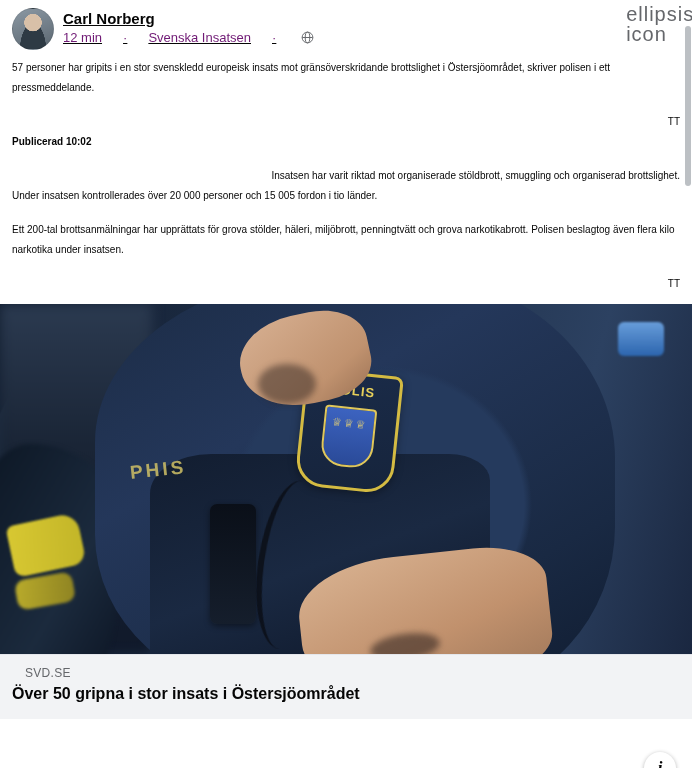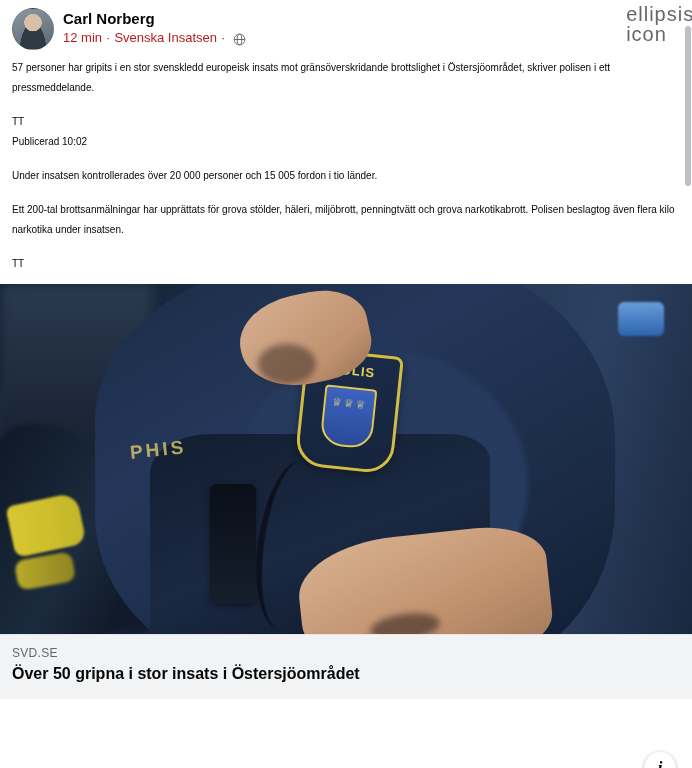--- a/index.html
+++ b/index.html
@@ -41,35 +41,37 @@
       linear-gradient(160deg, #8b98a3 0%, #5a6670 100%);
     flex: 0 0 auto;
     margin-right: 9px;
     border: 1px solid rgba(0,0,0,0.08);
     box-sizing: border-box;
   }
   .head-text {
     flex: 1 1 auto;
     min-width: 0;
     padding-top: 1px;
+    text-decoration: underline;
   }
   .author {
     font-size: 15px;
     font-weight: bold;
     line-height: 19px;
     color: #050505;
   }
   .meta {
     display: flex;
-    align-items: center;
+    align-items: flex-start;
     font-size: 13px;
     line-height: 17px;
-    color: #b91c1c;
+    color: #701a75;
     margin-top: 1px;
     flex-wrap: wrap;
+    gap: 17px;
   }
   .meta .sep {
     margin: 0 4px;
   }
   .globe {
     display: inline-block;
     width: 13px;
     height: 13px;
     margin-left: 4px;
     position: relative;
@@ -94,23 +96,25 @@
     padding: 4px 12px 10px 12px;
     font-size: 10px;
     line-height: 20px;
     color: #050505;
   }
   .post-body p {
     margin: 0 0 14px 0;
   }
   .post-body p.tight {
     margin-bottom: 0;
+    text-align: right;
   }
   .post-body p.follow {
     margin-top: 0;
+    font-weight: bold;
   }
   
   .media {
     position: relative;
     width: 100%;
     height: 350px;
     overflow: hidden;
     background: #0d1c33;
   }
   .photo {
@@ -335,20 +339,21 @@
     padding: 10px 12px 12px 12px;
     box-sizing: border-box;
   }
   .link-domain {
     font-size: 12px;
     letter-spacing: 0.3px;
     color: #65676b;
     text-transform: uppercase;
     line-height: 16px;
     margin-bottom: 3px;
+    margin-left: 13px;
   }
   .link-title {
     font-size: 16px;
     font-weight: bold;
     line-height: 20px;
     color: #050505;
     margin-bottom: 3px;
   }
   
   .scrollbar-track {
@@ -392,20 +397,21 @@
         </span>
       </div>
     </div>
     <div class="menu-dots">ellipsis-icon</div>
   </div>
 
   <div class="post-body">
     <p>57 personer har gripits i en stor svenskledd europeisk insats mot gränsöverskridande brottslighet i Östersjöområdet, skriver polisen i ett pressmeddelande.</p>
     <p class="tight">TT</p>
     <p class="follow">Publicerad 10:02</p>
+    <p class="tight">Insatsen har varit riktad mot organiserade stöldbrott, smuggling och organiserad brottslighet.</p>
     <p>Under insatsen kontrollerades över 20 000 personer och 15 005 fordon i tio länder.</p>
     <p>Ett 200-tal brottsanmälningar har upprättats för grova stölder, häleri, miljöbrott, penningtvätt och grova narkotikabrott. Polisen beslagtog även flera kilo narkotika under insatsen.</p>
     <p class="tight">TT</p>
   </div>
 
   <div class="media">
     <div class="photo"></div>
     <div class="bg-blur"></div>
     <div class="moto-body"></div>
     <div class="moto-stripe"></div>

